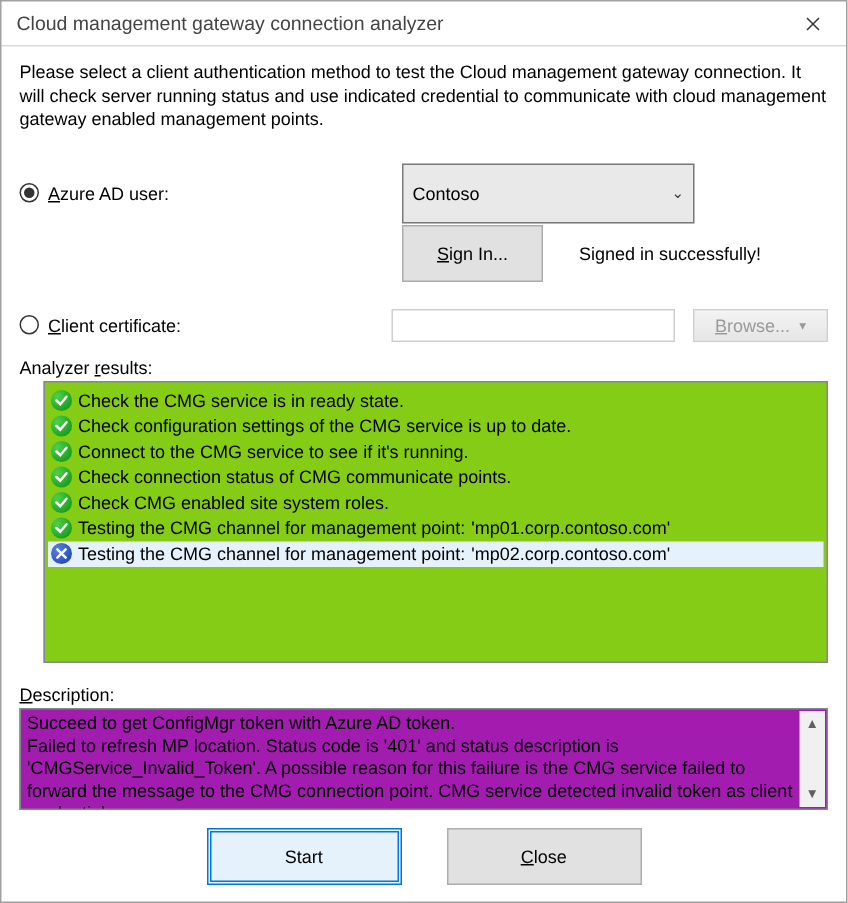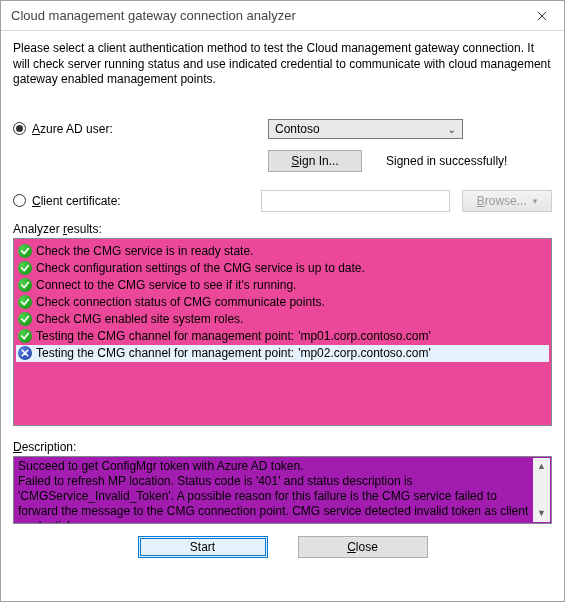--- a/index.html
+++ b/index.html
@@ -61,42 +61,42 @@
     display: inline-flex; align-items: center; justify-content: center;
     background: #fff;
   }
   .radio.checked::after {
     content: "";
     width: 7px; height: 7px;
     background: #333;
     border-radius: 50%;
   }
   .combo {
-    width: 195px; height: 20px;
+    width: 195px; height: 40px;
     border: 1px solid #7a7a7a;
     background: #e9e9e9;
     display: flex; align-items: center;
     padding: 0 6px;
     position: relative;
     font-size: 12px;
   }
   .combo .chev {
     position: absolute; right: 6px; top: 50%;
     transform: translateY(-50%);
     font-size: 10px; color: #333;
   }
   .signin-row {
     display: flex;
     align-items: center;
     margin-top: 6px;
     margin-bottom: 16px;
   }
   .signin-row .spacer { width: 255px; }
   .btn {
-    height: 22px;
+    height: 38px;
     min-width: 94px;
     border: 1px solid #adadad;
     background: #e1e1e1;
     display: inline-flex; align-items: center; justify-content: center;
     font-size: 12px;
     padding: 0 10px;
     cursor: default;
   }
   .btn.focus {
     border: 1px solid #0078d7;
@@ -129,21 +129,22 @@
   }
   .section-label {
     margin-top: 6px;
     margin-bottom: 2px;
   }
   .results-box {
     border: 1px solid #828790;
     height: 188px;
     padding: 4px 2px;
     overflow: hidden;
-    background: #ec4899;
+    background: #84cc16;
+    margin-left: 16px;
   }
   .result-row {
     display: flex;
     align-items: center;
     gap: 4px;
     padding: 0 2px;
     height: 17px;
     font-size: 12px;
     white-space: nowrap;
   }

